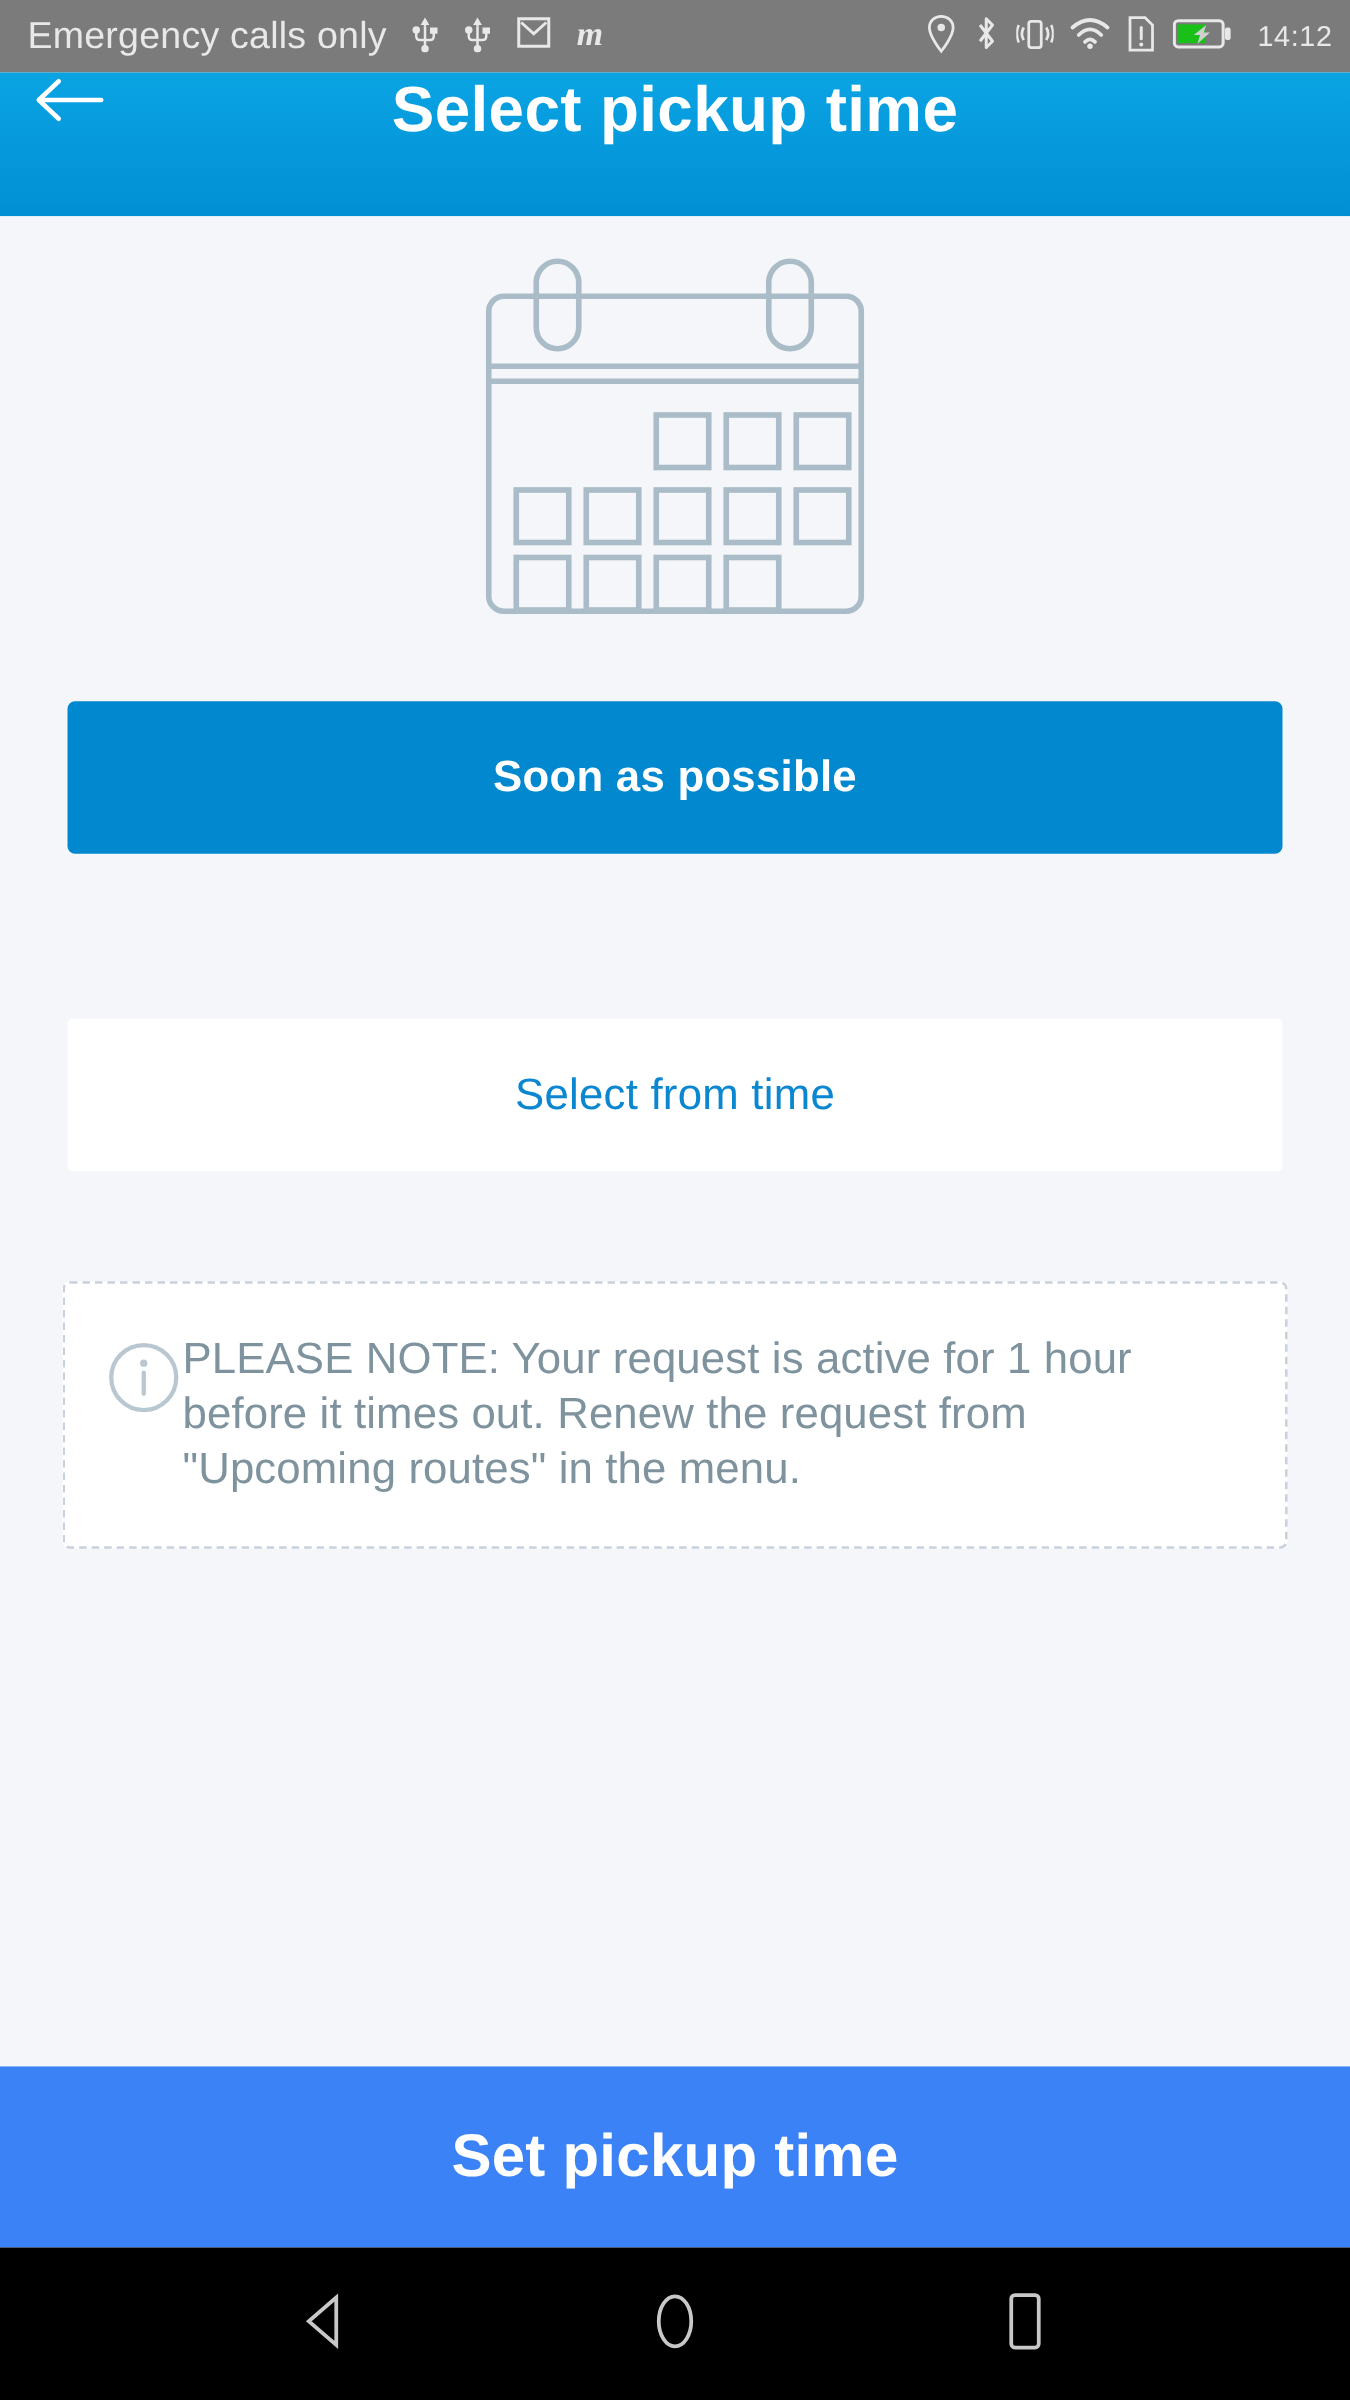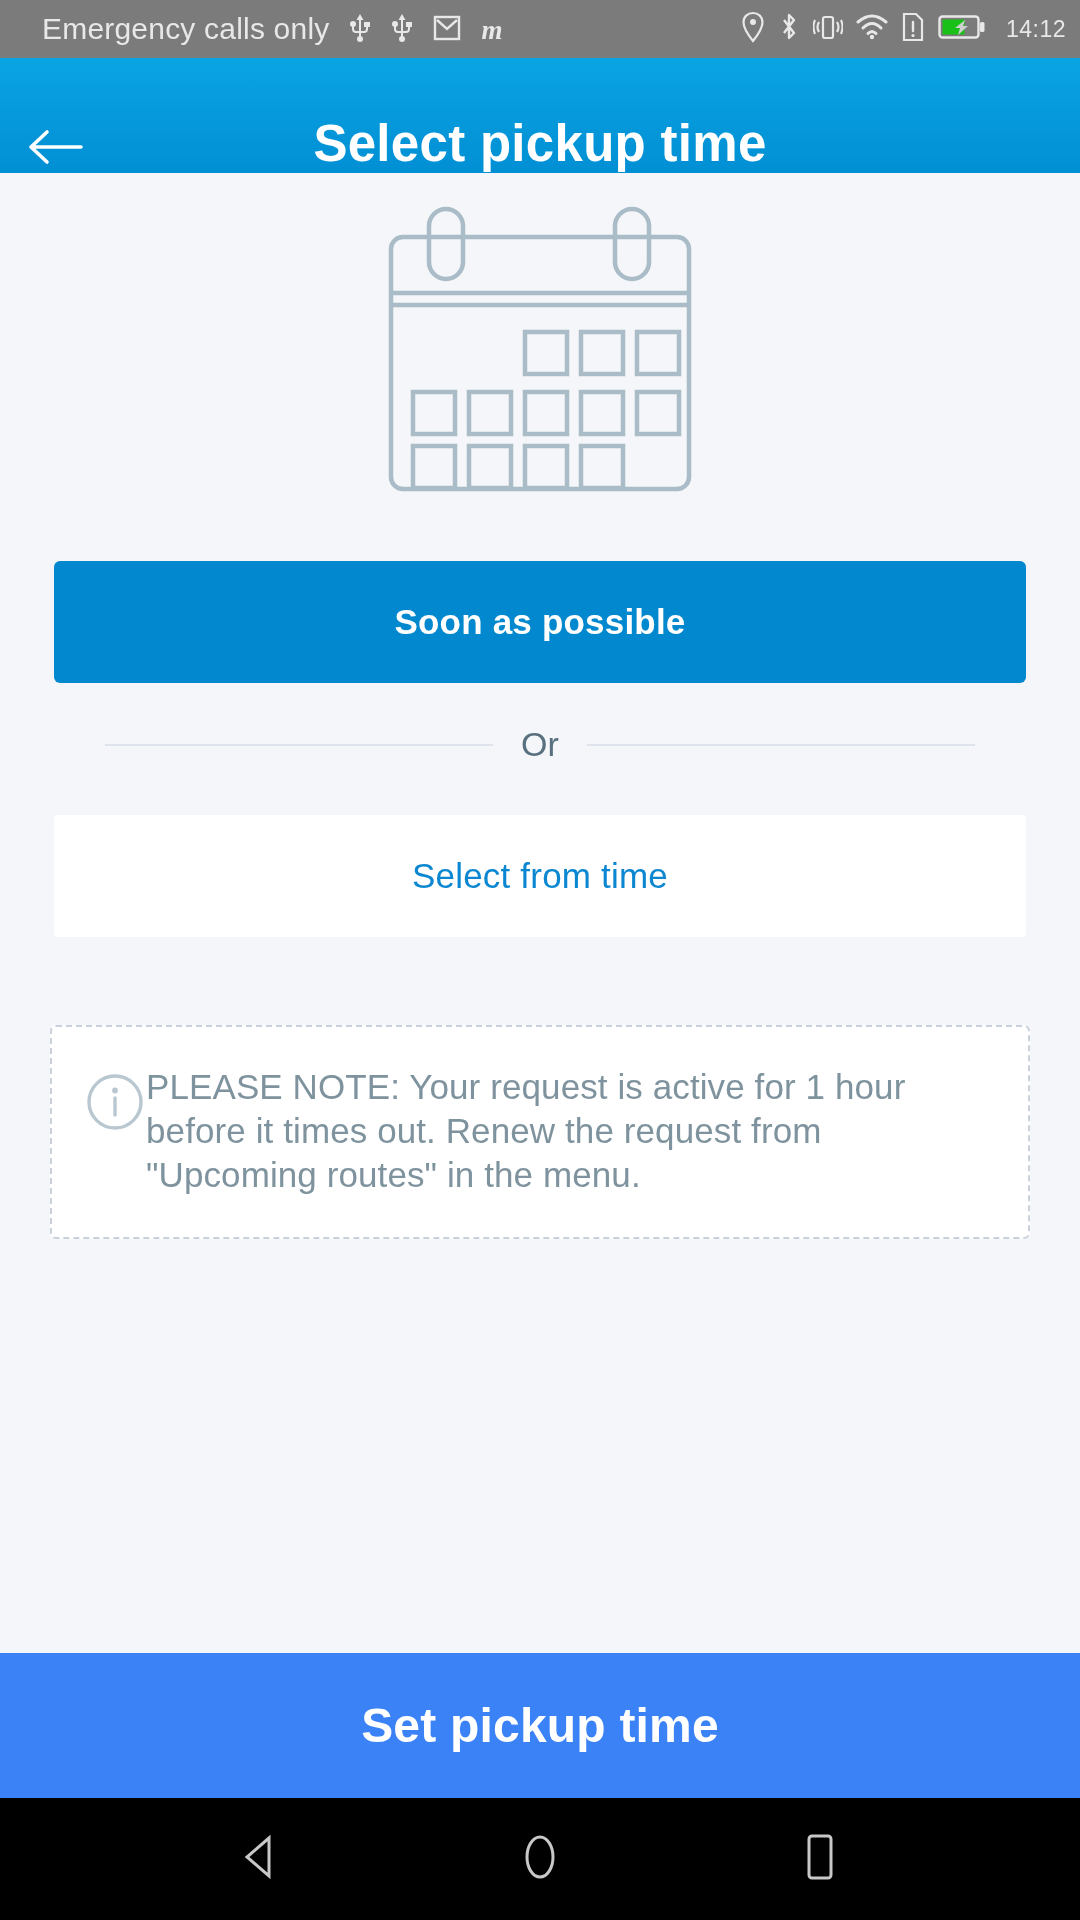--- a/index.html
+++ b/index.html
@@ -11,31 +11,31 @@
   }
   .screen { width:1080px; height:1920px; position:relative; display:flex; flex-direction:column; }
 
   
   .statusbar {
     height:58px; background:#7b7b7b; color:#e8e8e8;
     display:flex; align-items:center; padding:0 14px 0 22px;
     flex:0 0 58px;
   }
   .sb-text { font-size:30px; letter-spacing:.2px; white-space:nowrap; }
-  .sb-left { display:flex; align-items:flex-end; gap:20px;margin-left:20px; }
+  .sb-left { display:flex; align-items:flex-start; gap:20px; }
   .sb-spacer { flex:1; }
   .sb-right { display:flex; align-items:center; gap:13px; }
   .sb-ico { display:block; }
   .sb-time { font-size:23px; margin-left:7px; letter-spacing:.5px; }
   .mglyph { font-size:27px; font-style:italic; font-weight:bold; font-family:"Liberation Serif", serif; }
 
   
   .appbar {
     flex:0 0 115px; background:linear-gradient(180deg,#0aa4e3 0%,#018fd4 100%);
-    display:flex; align-items:flex-end; position:relative;
+    display:flex; align-items:flex-start; position:relative;
   }
   .back-btn { width:110px; display:flex; align-items:center; justify-content:center; }
   .appbar-title {
     position:absolute; left:0; right:0; text-align:center;
     color:#ffffff; font-size:51px; font-weight:bold; letter-spacing:.3px;
     pointer-events:none;
   }
 
   
   .content { flex:1; background:#f4f6f9; position:relative; overflow:hidden; }
@@ -214,25 +214,20 @@
             <rect x="84" y="241" width="42" height="42"></rect>
             <rect x="140" y="241" width="42" height="42"></rect>
             <rect x="196" y="241" width="42" height="42"></rect>
           </g>
         </svg>
       </span>
     </div>
 
     <button class="primary-btn">Soon as possible</button>
 
-    <div class="or-row">
-      <div class="or-line"></div>
-      <div class="or-label">Or</div>
-      <div class="or-line"></div>
-    </div>
 
     <button class="secondary-btn">Select from time</button>
 
     <div class="note-box">
       <div class="note-icon">
         <svg width="58" height="58" viewBox="0 0 58 58">
           <circle cx="29" cy="29" r="26" fill="none" stroke="#b9c7d1" stroke-width="3.4"></circle>
           <circle cx="29" cy="17.5" r="2.9" fill="#b9c7d1"></circle>
           <path d="M29 25 L29 42" stroke="#b9c7d1" stroke-width="3.4" stroke-linecap="round"></path>
         </svg>

